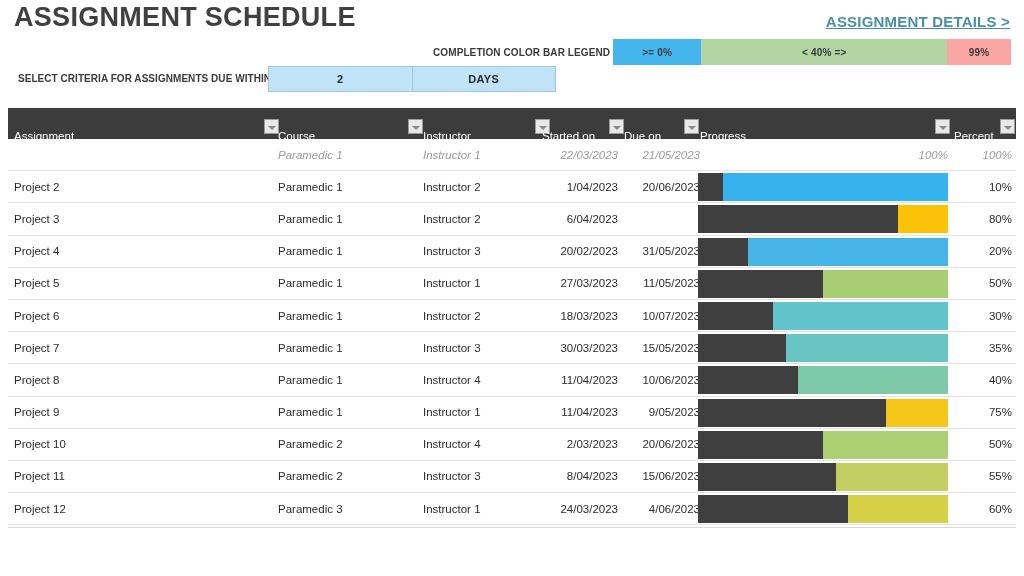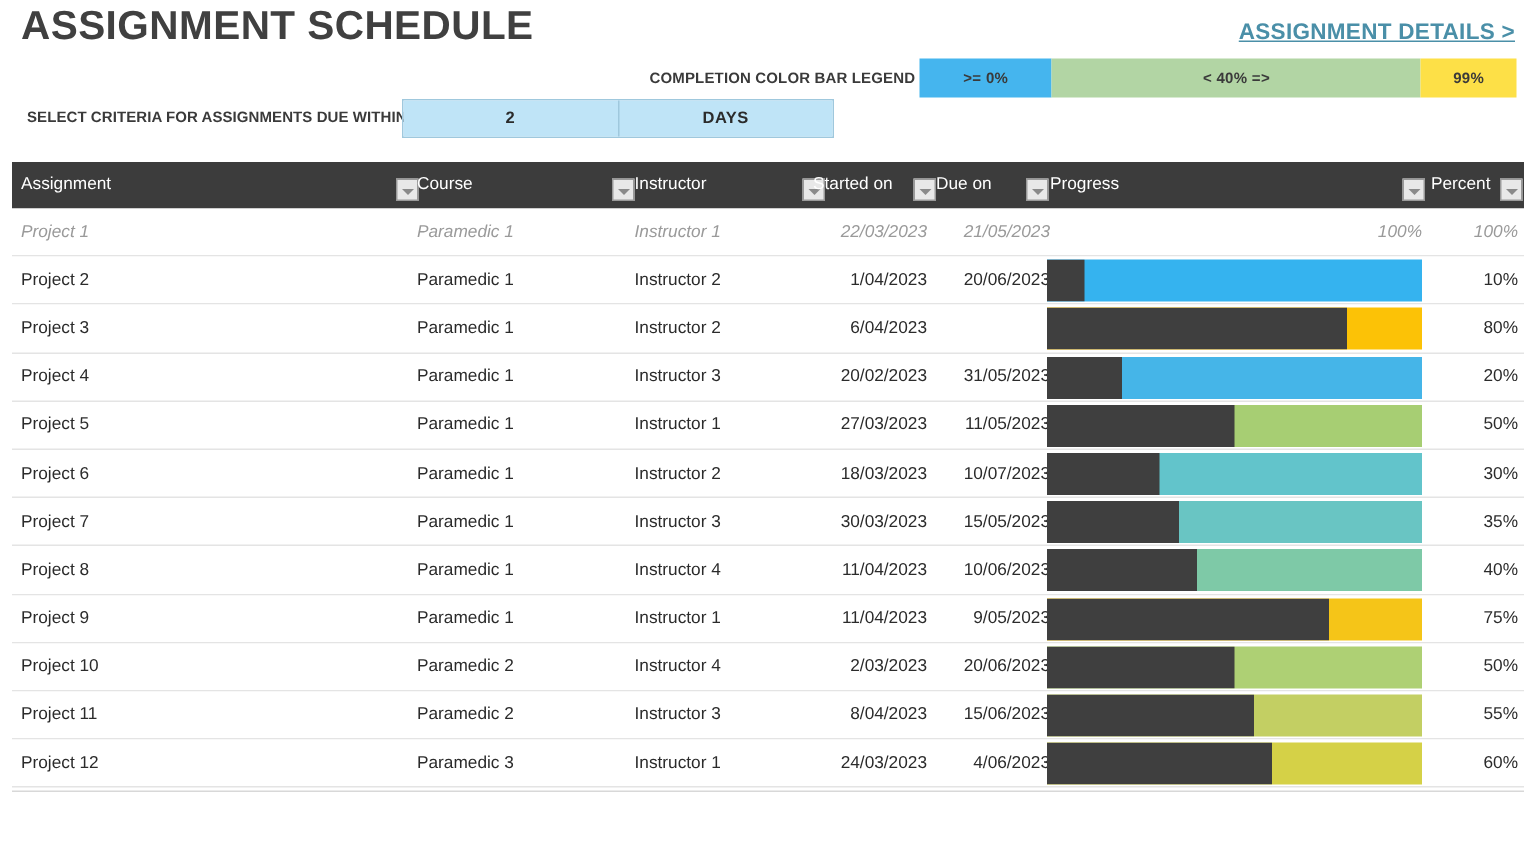--- a/index.html
+++ b/index.html
@@ -62,21 +62,21 @@
     align-items: center;
     justify-content: center;
     font-size: 10px;
     font-weight: bold;
     color: #3a3a3a;
     letter-spacing: 0.2px;
     white-space: nowrap;
   }
   .legend-seg.s0 { width: 22.2%; background: #45b5ee; }
   .legend-seg.s1 { width: 61.8%; background: #b2d5a4; }
-  .legend-seg.s2 { width: 16.0%; background: #fde047; }
+  .legend-seg.s2 { width: 16.0%; background: #fca5a5; }
 
   
   .criteria-label {
     position: absolute;
     left: 18px; top: 73px;
     font-size: 10px;
     font-weight: bold;
     color: #3a3a3a;
     letter-spacing: 0.05px;
     white-space: nowrap;
@@ -108,21 +108,21 @@
     left: 8px; top: 108px;
     width: 1008px;
   }
   .thead {
     position: relative;
     height: 31px;
     background: #3c3c3c;
   }
   .th {
     position: absolute;
-    top: 9px;
+    top: 22px;
     font-size: 11.5px;
     color: #ffffff;
     font-weight: normal;
     white-space: nowrap;
   }
   .filter-btn {
     position: absolute;
     top: 11px;
     width: 15px; height: 15px;
     background: #e8e8e8;
@@ -230,21 +230,20 @@
 
       <div class="th" style="left:692px">Progress</div>
       <div class="filter-btn" style="left:927px"></div>
 
       <div class="th" style="left:946px">Percent</div>
       <div class="filter-btn" style="left:992px"></div>
     </div>
 
     <div id="tbody">
         <div class="trow ghost">
-          <div class="cell c-assignment">Project 1</div>
           <div class="cell c-course">Paramedic 1</div>
           <div class="cell c-instructor">Instructor 1</div>
           <div class="cell c-started">22/03/2023</div>
           <div class="cell c-due">21/05/2023</div>
           <div class="cell c-pctghost">100%</div>
           <div class="cell c-percent">100%</div>
         </div>
         <div class="trow">
           <div class="cell c-assignment">Project 2</div>
           <div class="cell c-course">Paramedic 1</div>

